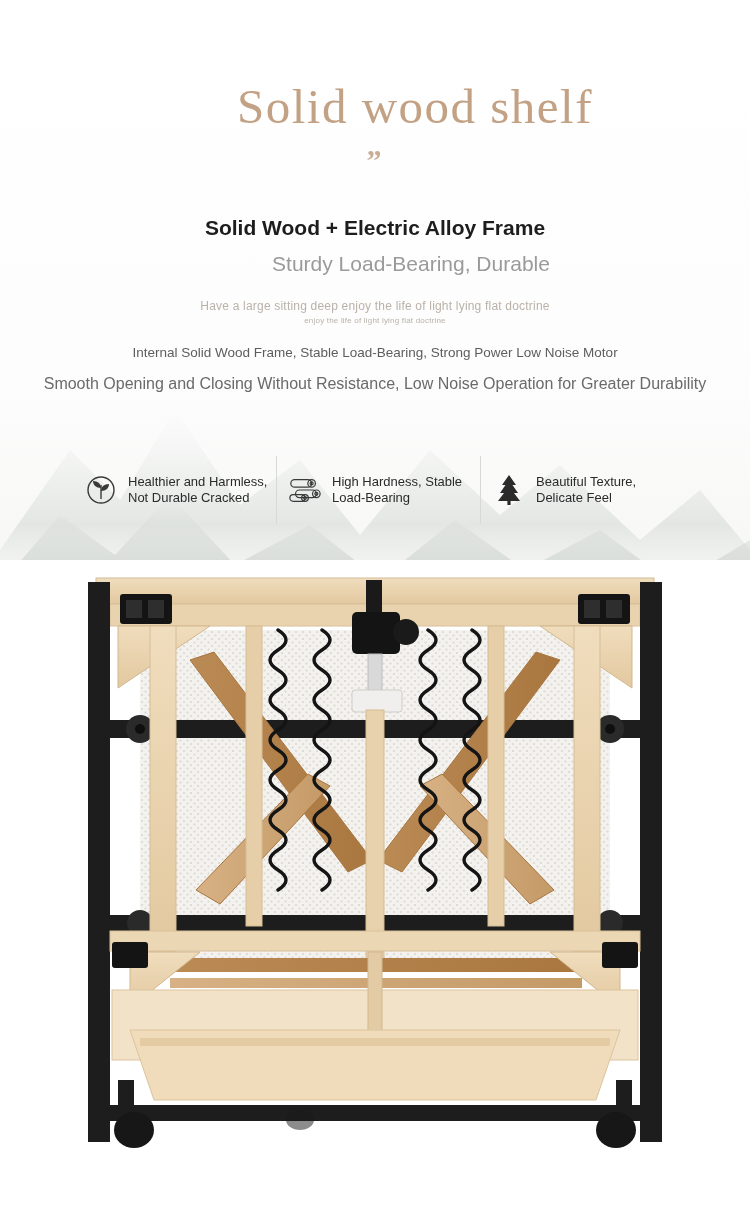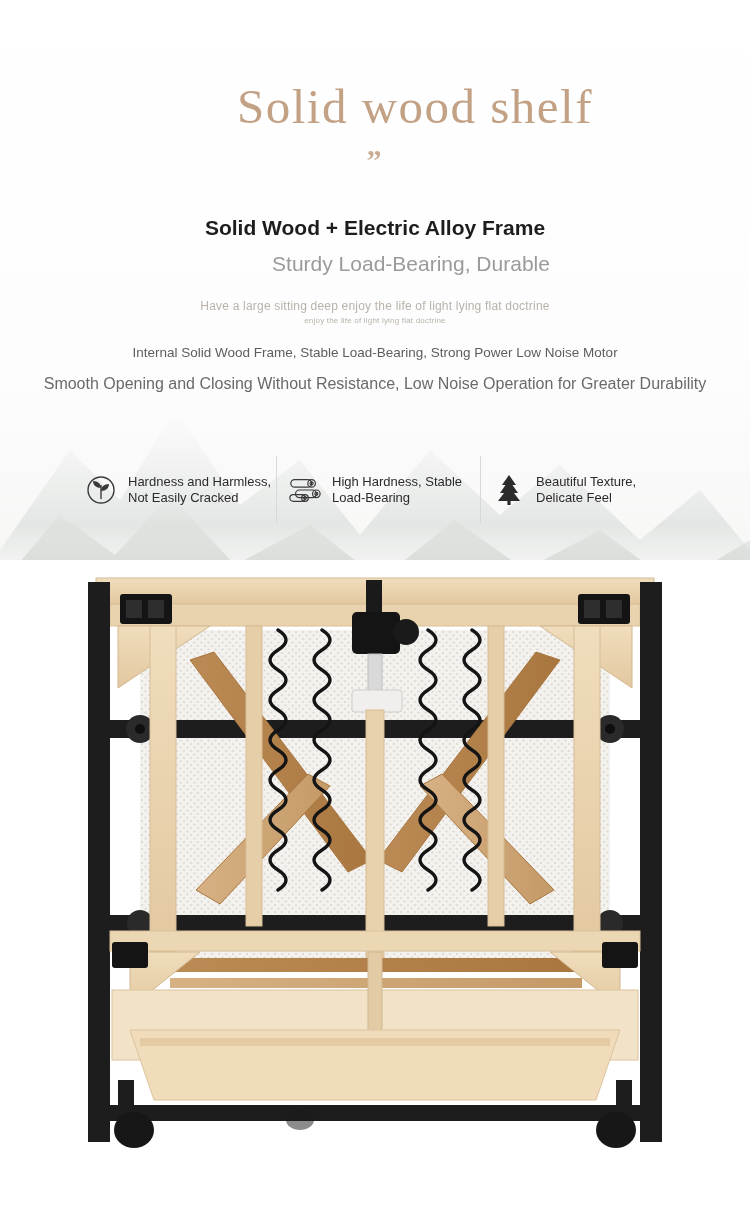--- a/index.html
+++ b/index.html
@@ -217,21 +217,21 @@
 
     <div class="feature">
       <span class="ficon">
         <svg width="32" height="32" viewBox="0 0 32 32" xmlns="http://www.w3.org/2000/svg">
           <circle cx="16" cy="16" r="13" fill="none" stroke="#3a3a3a" stroke-width="1.4"></circle>
           <path d="M16 25 C16 18, 16 14, 16 11" fill="none" stroke="#3a3a3a" stroke-width="1.4"></path>
           <path d="M16 14 C11 14, 8 11, 8 7 C13 7, 16 10, 16 14 Z" fill="#3a3a3a"></path>
           <path d="M16 17 C21 17, 24 14, 24 10 C19 10, 16 13, 16 17 Z" fill="#3a3a3a"></path>
         </svg>
       </span>
-      <span class="flabel">Hardness and Harmless, Not Easily Cracked</span>
+      <span class="flabel">Healthier and Harmless, Not Durable Cracked</span>
     </div>
 
     <div class="feature">
       <span class="ficon">
         <svg width="36" height="30" viewBox="0 0 36 30" xmlns="http://www.w3.org/2000/svg">
           <g fill="none" stroke="#3a3a3a" stroke-width="1.3">
             <rect x="3" y="4" width="22" height="8" rx="4"></rect>
             <ellipse cx="25" cy="8" rx="4" ry="4"></ellipse>
             <circle cx="25" cy="8" r="1.6"></circle>
             <rect x="8" y="15" width="22" height="8" rx="4"></rect>

